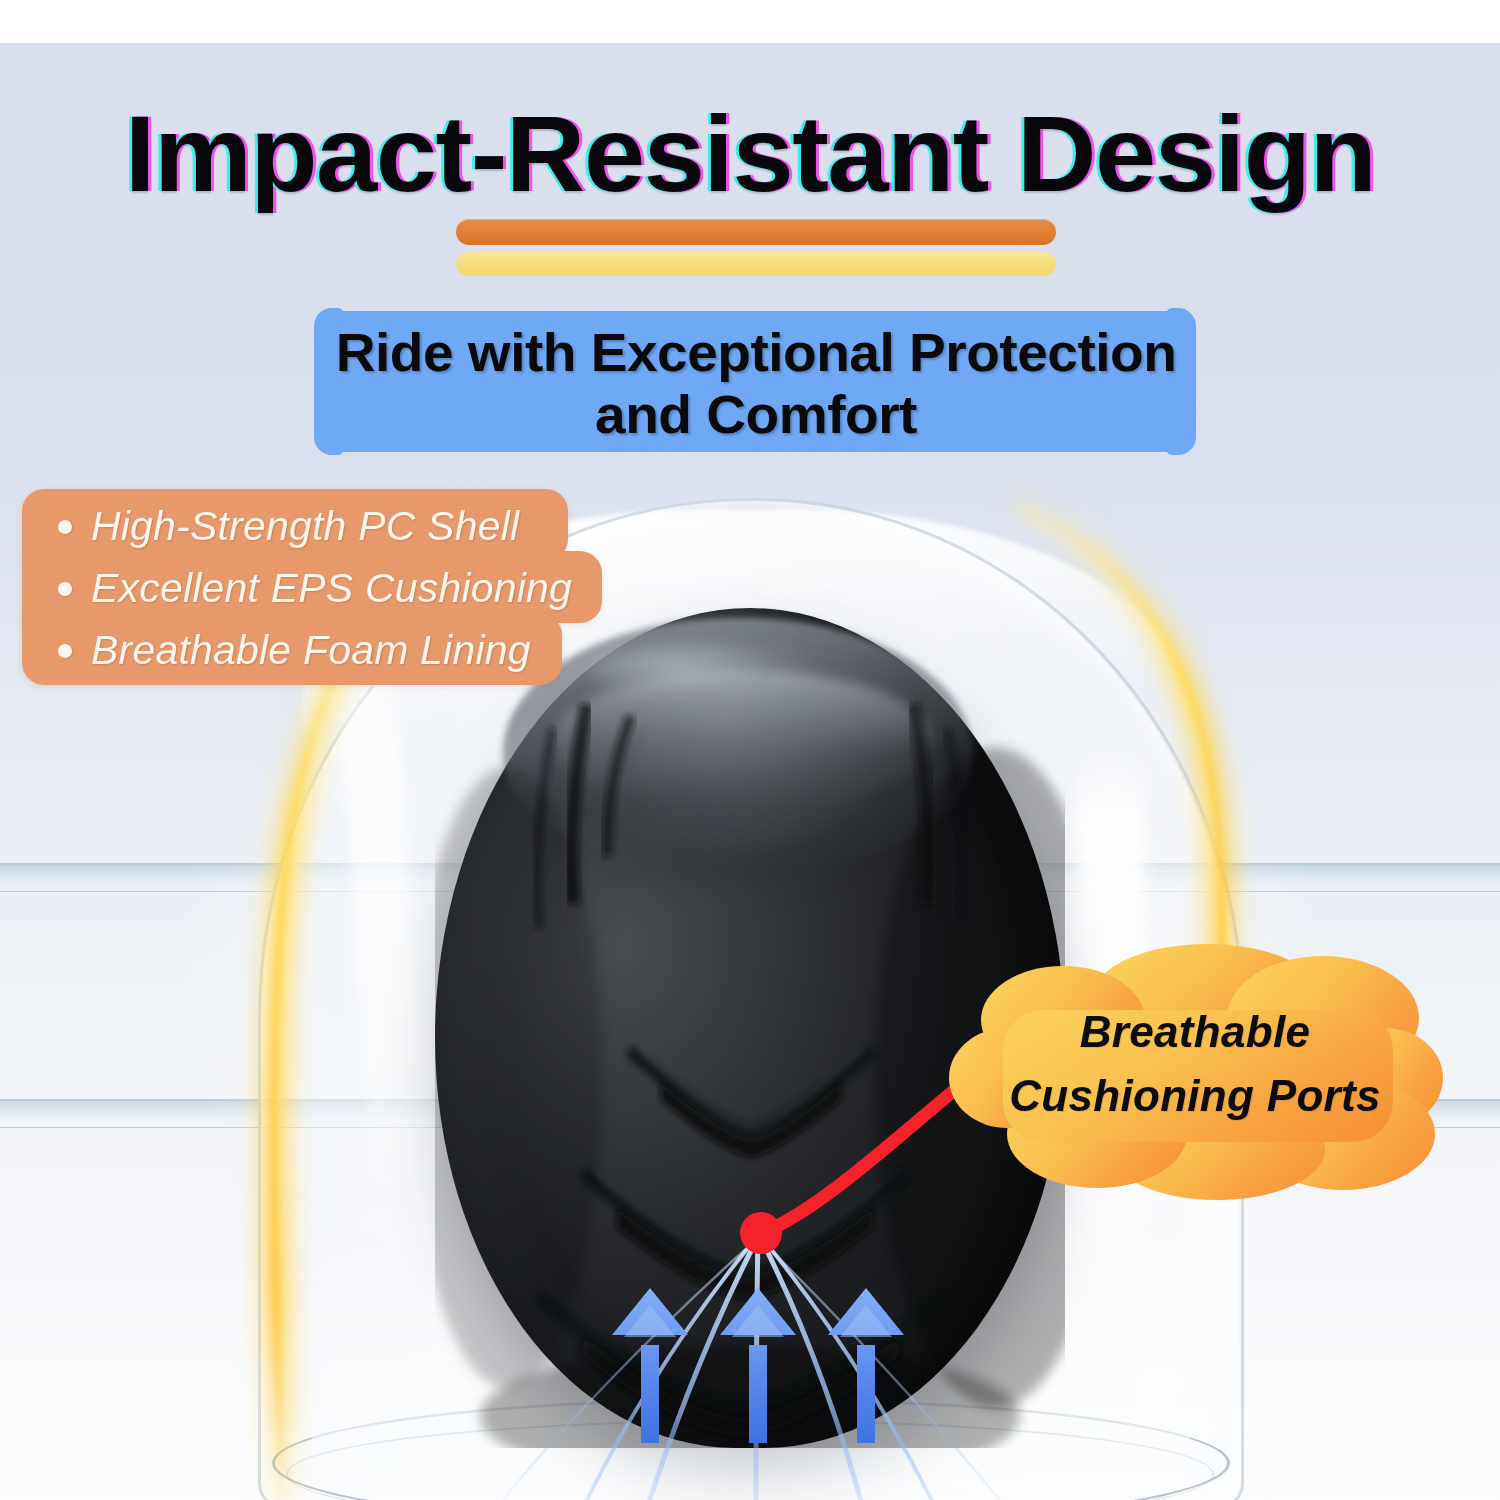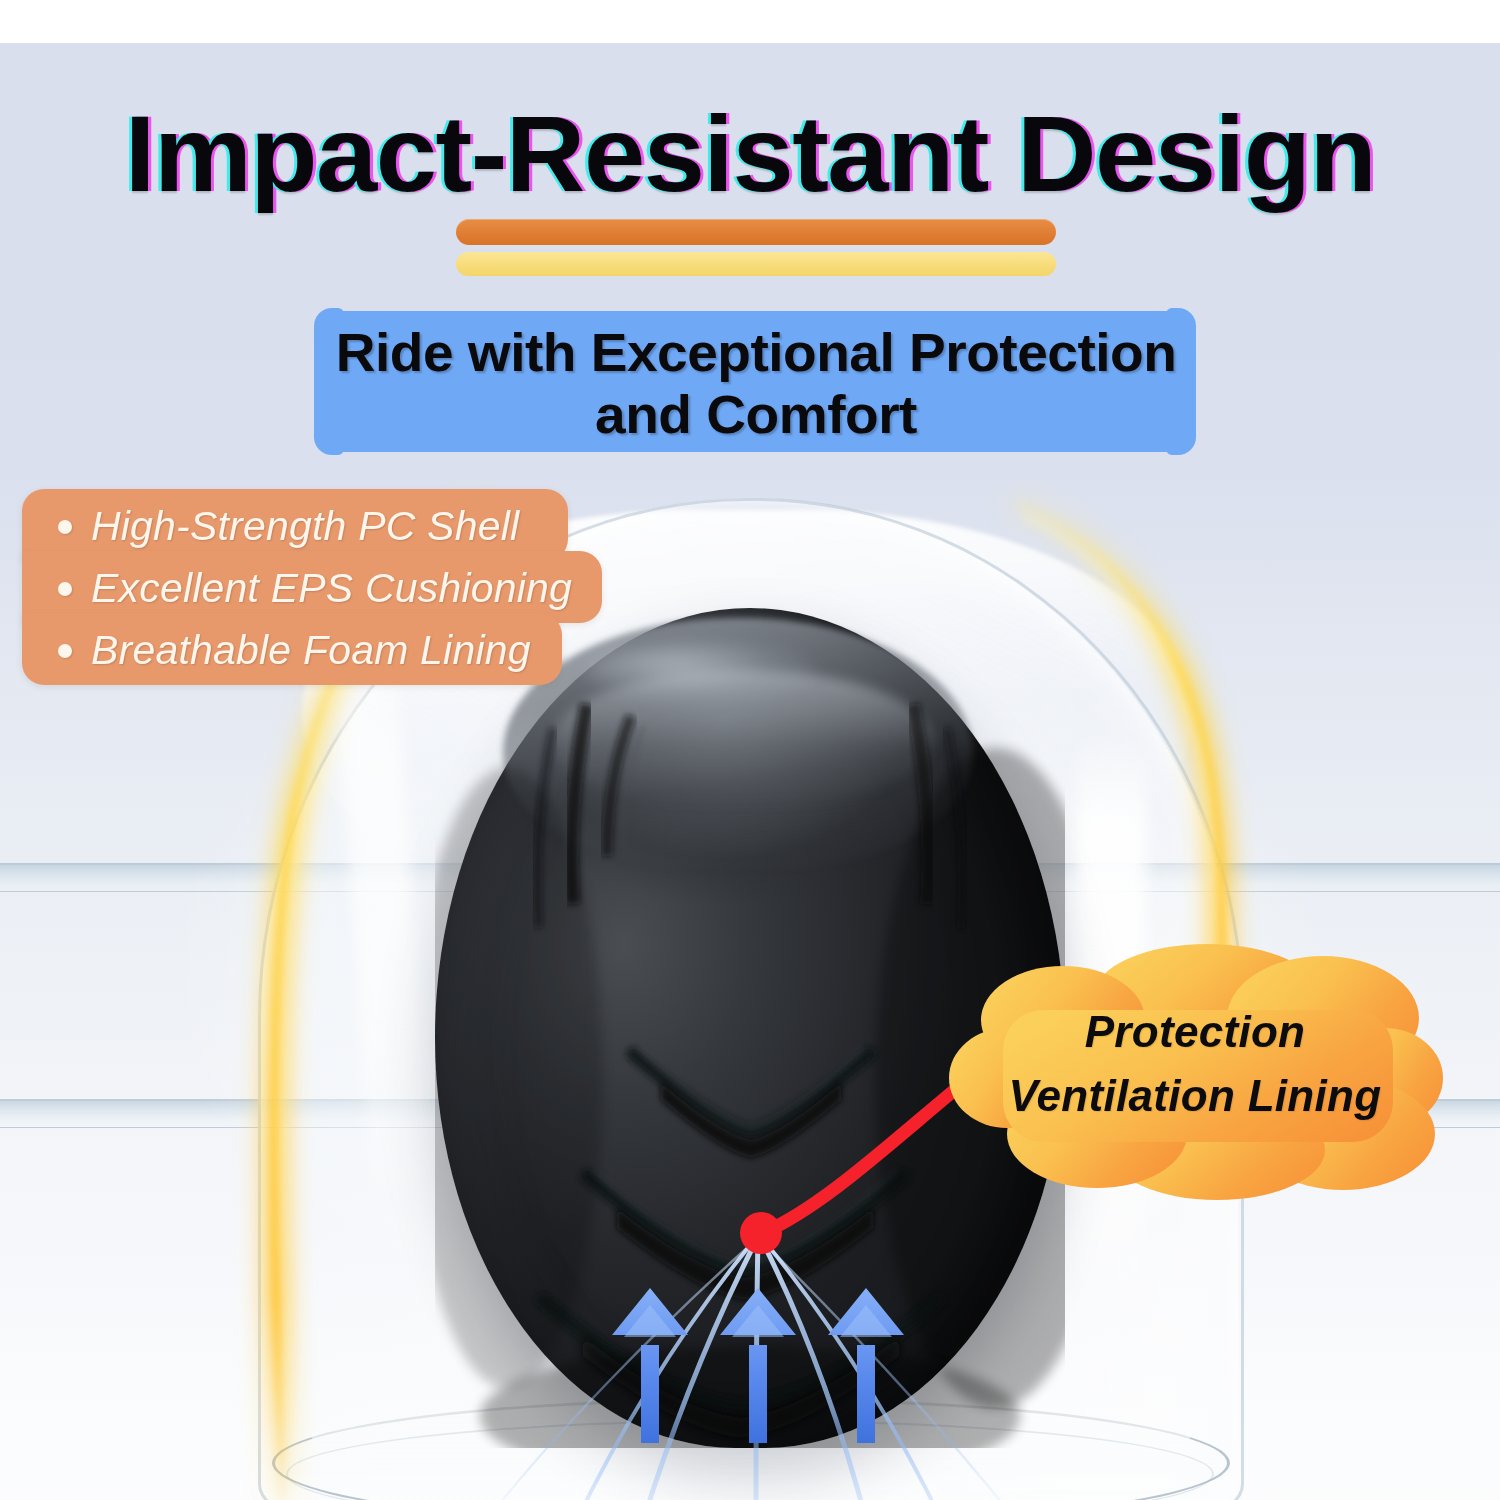--- a/index.html
+++ b/index.html
@@ -636,18 +636,18 @@
         <ellipse cx="440" cy="140" rx="58" ry="50"></ellipse>
         <ellipse cx="398" cy="196" rx="92" ry="56"></ellipse>
         <ellipse cx="272" cy="212" rx="108" ry="50"></ellipse>
         <ellipse cx="152" cy="196" rx="90" ry="54"></ellipse>
         <ellipse cx="62" cy="140" rx="58" ry="50"></ellipse>
         <ellipse cx="118" cy="82" rx="82" ry="54"></ellipse>
         <rect x="58" y="72" width="390" height="132" rx="40"></rect>
       </g>
     </svg>
     <div id="callout-text">
-      <div>Protection</div>
-      <div>Ventilation Lining</div>
+      <div>Breathable</div>
+      <div>Cushioning Ports</div>
     </div>
   </div>
 
 </div>
 
 </body></html>

